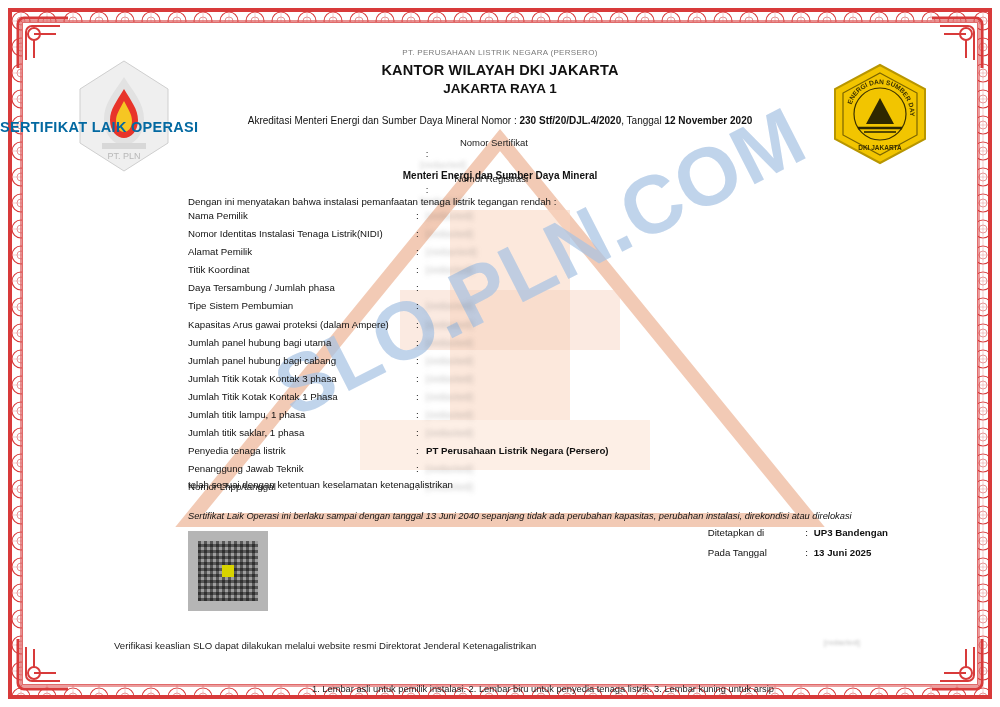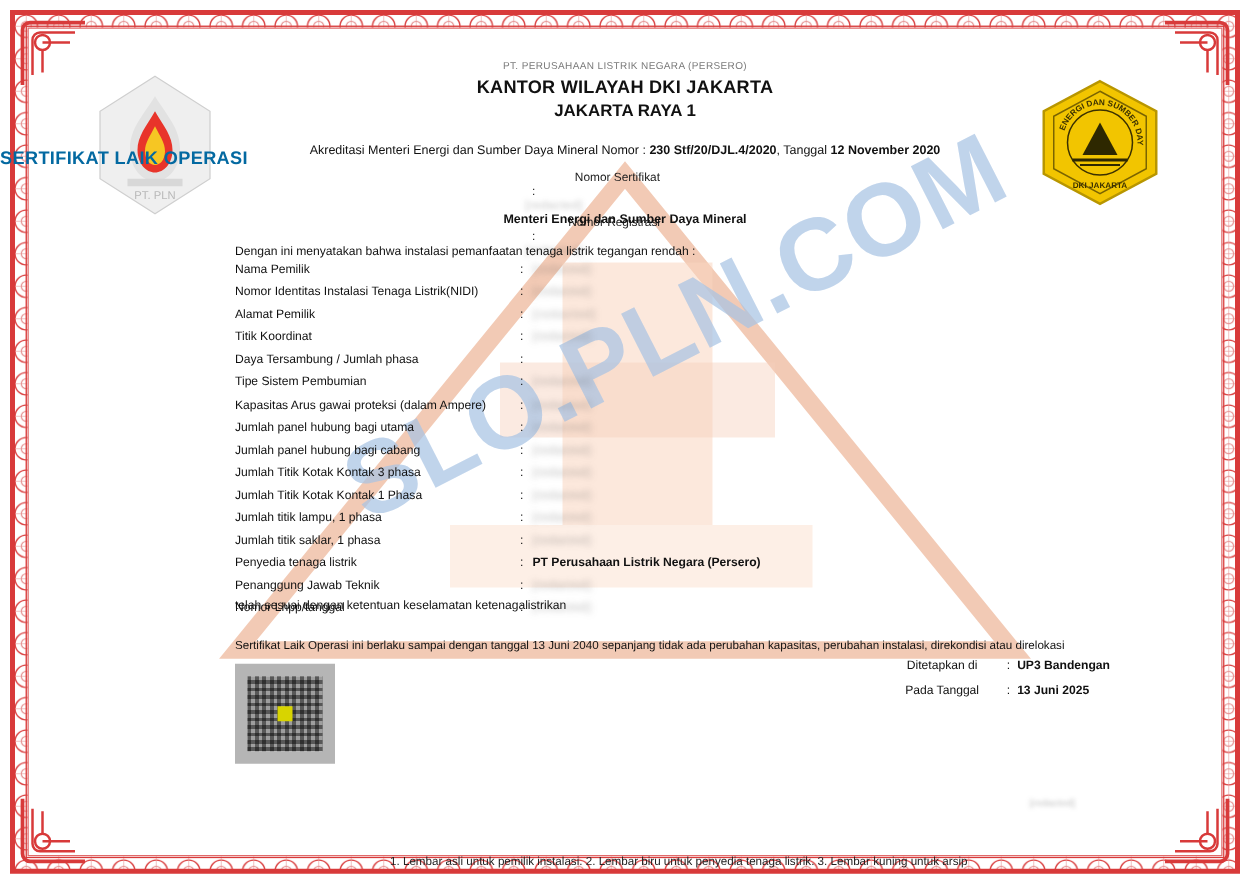--- a/index.html
+++ b/index.html
@@ -200,31 +200,32 @@
     font-size: 9.7px;
     color: #111;
   }
 
   .validity {
     position: absolute;
     left: 188px; top: 511px;
     width: 700px;
     font-size: 9.3px;
     color: #111;
+    font-style: italic;
   }
 
   
   .signblock {
     position: absolute;
     right: 112px; top: 527px;
     font-size: 9.7px;
     color: #111;
   }
   .sign-row { display: flex; margin-bottom: 9px; }
-  .sign-lbl { width: 92px; text-align: center; }
+  .sign-lbl { width: 92px; text-align: left; }
   .sign-col { width: 14px; text-align: center; }
   .sign-val { font-weight: bold; }
 
   .sign-name {
     position: absolute;
     right: 140px; top: 638px;
     font-size: 7.5px;
     color: rgba(90,90,90,0.30);
     filter: blur(1.6px);
     font-weight: bold;
@@ -487,15 +488,16 @@
     </div>
   </div>
   <div class="sign-name">[redacted]</div>
 
   <div class="qr-box">
     <div class="qr-inner">
       <div class="qr-dot"></div>
     </div>
   </div>
 
+  <div class="verif">Verifikasi keaslian SLO dapat dilakukan melalui website resmi Direktorat Jenderal Ketenagalistrikan</div>
   <div class="footer-note">1. Lembar asli untuk pemilik instalasi.  2. Lembar biru untuk penyedia tenaga listrik.  3. Lembar kuning untuk arsip</div>
 
 </div>
 
 </body></html>

